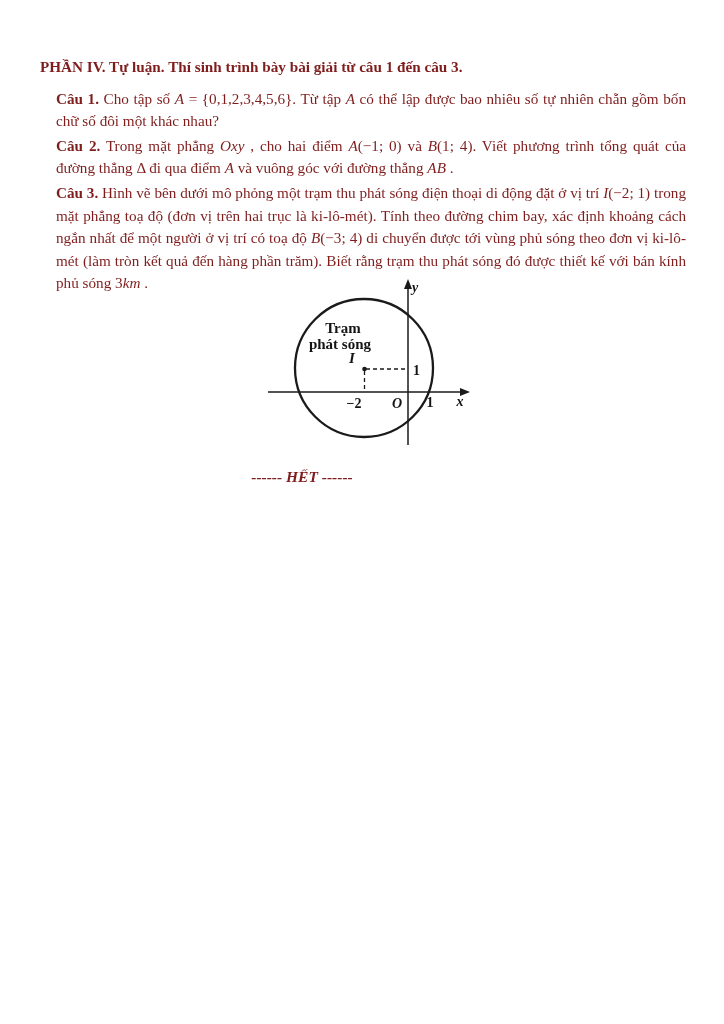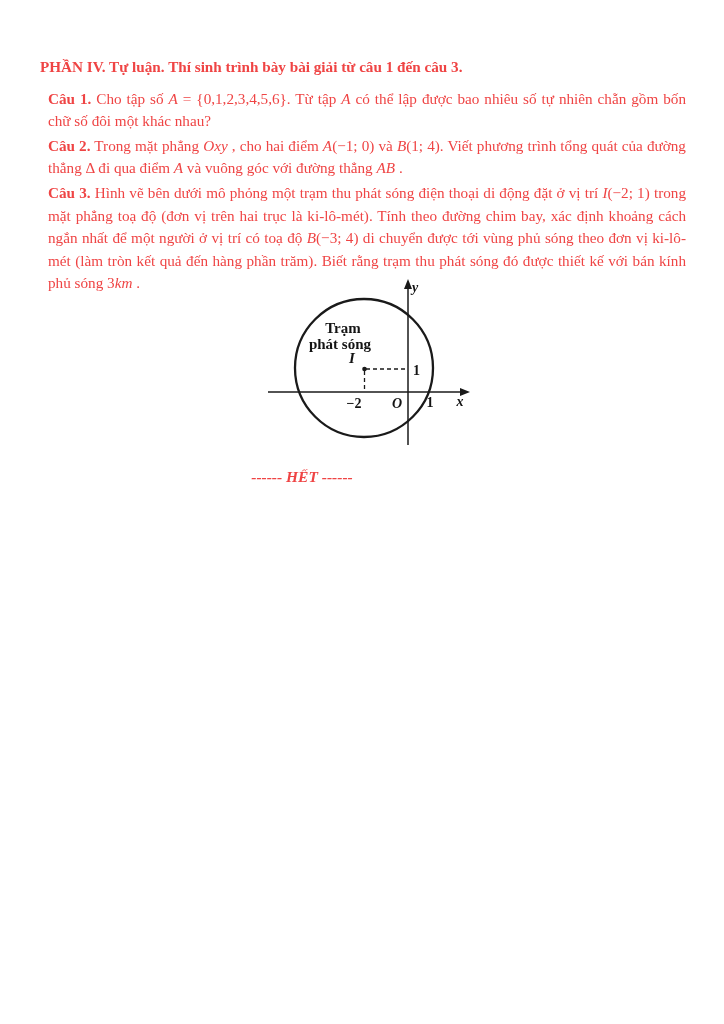--- a/index.html
+++ b/index.html
@@ -1,35 +1,35 @@
 <!DOCTYPE html>
 <html><head>
 <meta charset="utf-8">
 <style>
   html,body { margin:0; padding:0; background:#ffffff; }
   .page {
     position:relative;
     width:724px; height:1024px;
     background:#ffffff;
-    color:#ef4444;
+    color:#7f1d1d;
     font-family:"Liberation Serif", serif;
     overflow:hidden;
   }
   .content {
     position:absolute;
     left:40px; top:56px; width:646px;
     font-size:15.2px;
     line-height:22.6px;
     text-align:justify;
   }
   .heading {
     font-weight:bold;
     margin:0 0 9px 0;
   }
-  .para { margin:0 0 2px 8px; }
+  .para { margin:0 0 2px 16px; }
   .seg-bold { font-weight:bold; }
   .seg-var  { font-style:italic; }
   .seg-math { font-style:normal; }
   .figure {
     position:absolute;
     left:263px; top:276px;
     width:212px; height:172px;
   }
   .fig-line { stroke:#1a1a1a; stroke-width:1.5; fill:none; }
   .fig-circle { stroke:#1a1a1a; stroke-width:2.3; fill:none; }

